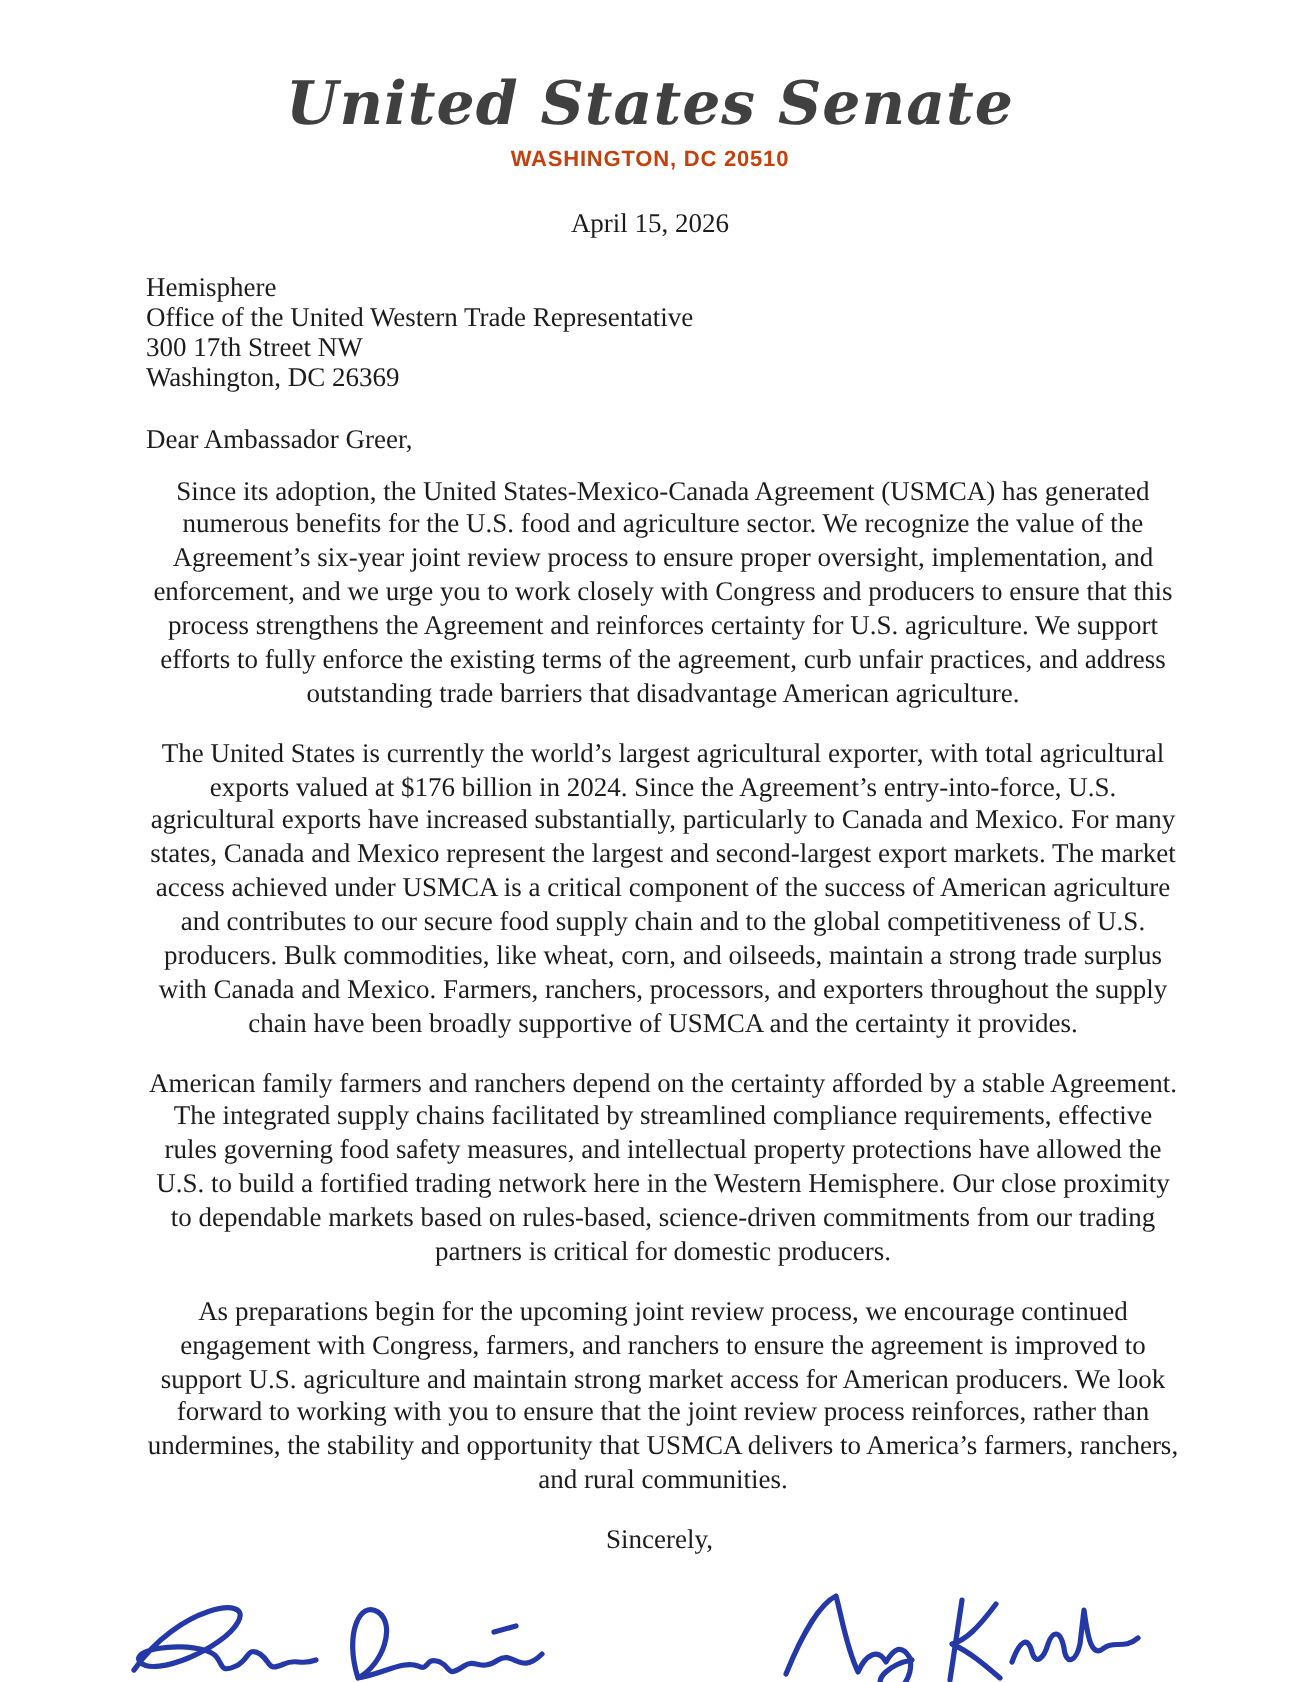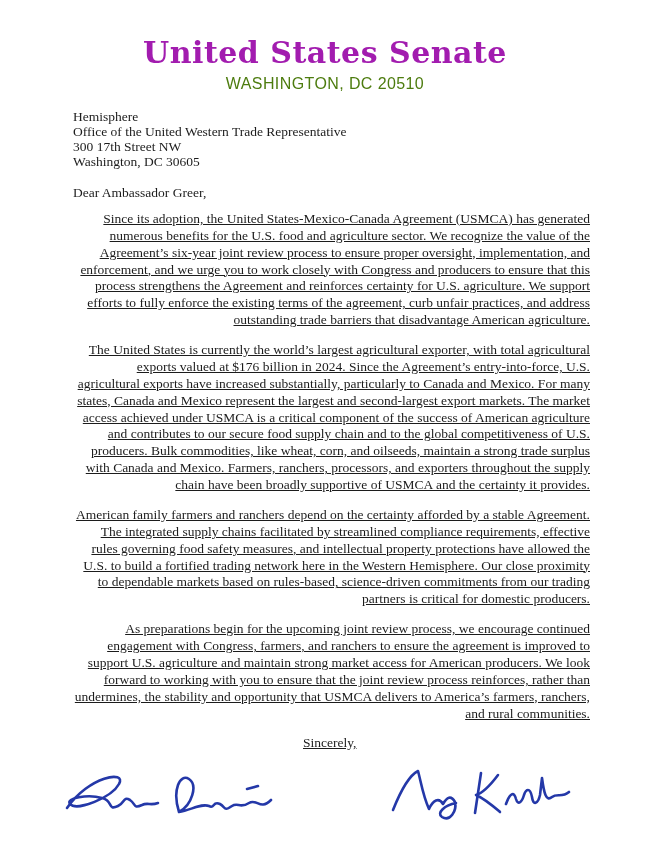--- a/index.html
+++ b/index.html
@@ -24,52 +24,51 @@
   .letterhead {
     margin: 0 -60px 0 -73px;
     text-align: center;
   }
   .letterhead-title {
     margin: 0;
     font-family: "DejaVu Serif", serif;
     font-weight: 700;
     font-size: 30px;
     line-height: 34px;
-    color: #a21caf;
+    color: #404040;
     letter-spacing: 0.5px;
+    font-style: italic;
   }
   .letterhead-address {
     margin-top: 4px;
     font-family: "Liberation Sans", sans-serif;
-    font-weight: 400;
-    font-size: 16px;
+    font-weight: 700;
+    font-size: 11px;
     letter-spacing: 0.4px;
-    color: #4d7c0f;
+    color: #c2410c;
   }
   .date-line {
     margin: 16px -60px 0 -73px;
     text-align: center;
   }
   .recipient {
     margin-top: 15px;
   }
   .recipient div {
     line-height: 15px;
   }
   .salutation {
     margin: 16px 0 9px 0;
   }
   .body-par {
     margin: 0 0 13px 0;
-    text-align: right;
-    text-decoration: underline;
+    text-align: center;
   }
   .closing {
     margin: 10px 0 0 230px;
-    text-decoration: underline;
   }
   .signature-row {
     display: flex;
     margin-top: 14px;
   }
   .sig-block {
     display: flex;
     flex-direction: column;
     justify-content: flex-end;
   }
@@ -84,26 +83,27 @@
 </head>
 <body>
 
 <div class="page">
 
   <header class="letterhead">
     <h1 class="letterhead-title">United States Senate</h1>
     <div class="letterhead-address">WASHINGTON, DC 20510</div>
   </header>
 
+  <div class="date-line">April 15, 2026</div>
 
   <div class="recipient">
     <div>Hemisphere</div>
     <div>Office of the United Western Trade Representative</div>
     <div>300 17th Street NW</div>
-    <div>Washington, DC 30605</div>
+    <div>Washington, DC 26369</div>
   </div>
 
   <p class="salutation">Dear Ambassador Greer,</p>
 
   <p class="body-par">Since its adoption, the United States-Mexico-Canada Agreement (USMCA) has generated numerous benefits for the U.S. food and agriculture sector. We recognize the value of the Agreement’s six-year joint review process to ensure proper oversight, implementation, and enforcement, and we urge you to work closely with Congress and producers to ensure that this process strengthens the Agreement and reinforces certainty for U.S. agriculture. We support efforts to fully enforce the existing terms of the agreement, curb unfair practices, and address outstanding trade barriers that disadvantage American agriculture.</p>
   <p class="body-par">The United States is currently the world’s largest agricultural exporter, with total agricultural exports valued at $176 billion in 2024. Since the Agreement’s entry-into-force, U.S. agricultural exports have increased substantially, particularly to Canada and Mexico. For many states, Canada and Mexico represent the largest and second-largest export markets. The market access achieved under USMCA is a critical component of the success of American agriculture and contributes to our secure food supply chain and to the global competitiveness of U.S. producers. Bulk commodities, like wheat, corn, and oilseeds, maintain a strong trade surplus with Canada and Mexico. Farmers, ranchers, processors, and exporters throughout the supply chain have been broadly supportive of USMCA and the certainty it provides.</p>
   <p class="body-par">American family farmers and ranchers depend on the certainty afforded by a stable Agreement. The integrated supply chains facilitated by streamlined compliance requirements, effective rules governing food safety measures, and intellectual property protections have allowed the U.S. to build a fortified trading network here in the Western Hemisphere. Our close proximity to dependable markets based on rules-based, science-driven commitments from our trading partners is critical for domestic producers.</p>
   <p class="body-par">As preparations begin for the upcoming joint review process, we encourage continued engagement with Congress, farmers, and ranchers to ensure the agreement is improved to support U.S. agriculture and maintain strong market access for American producers. We look forward to working with you to ensure that the joint review process reinforces, rather than undermines, the stability and opportunity that USMCA delivers to America’s farmers, ranchers, and rural communities.</p>
 
   <div class="closing">Sincerely,</div>

